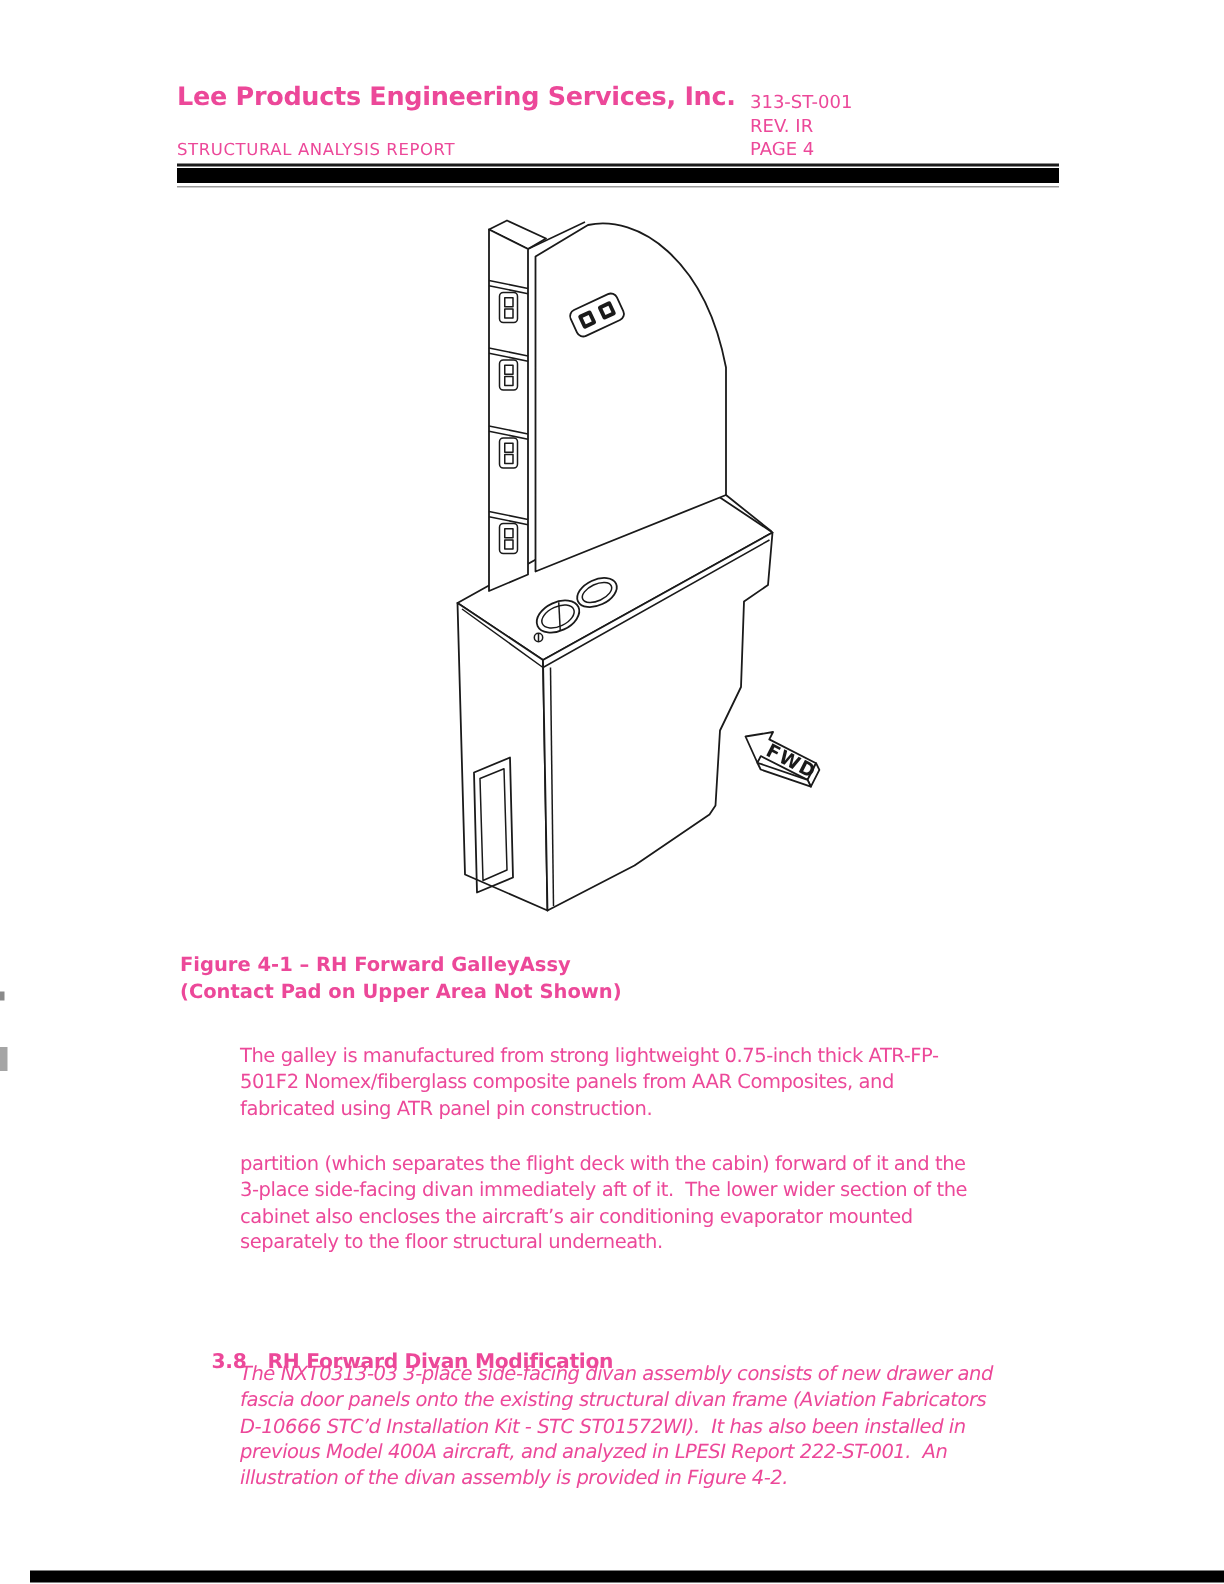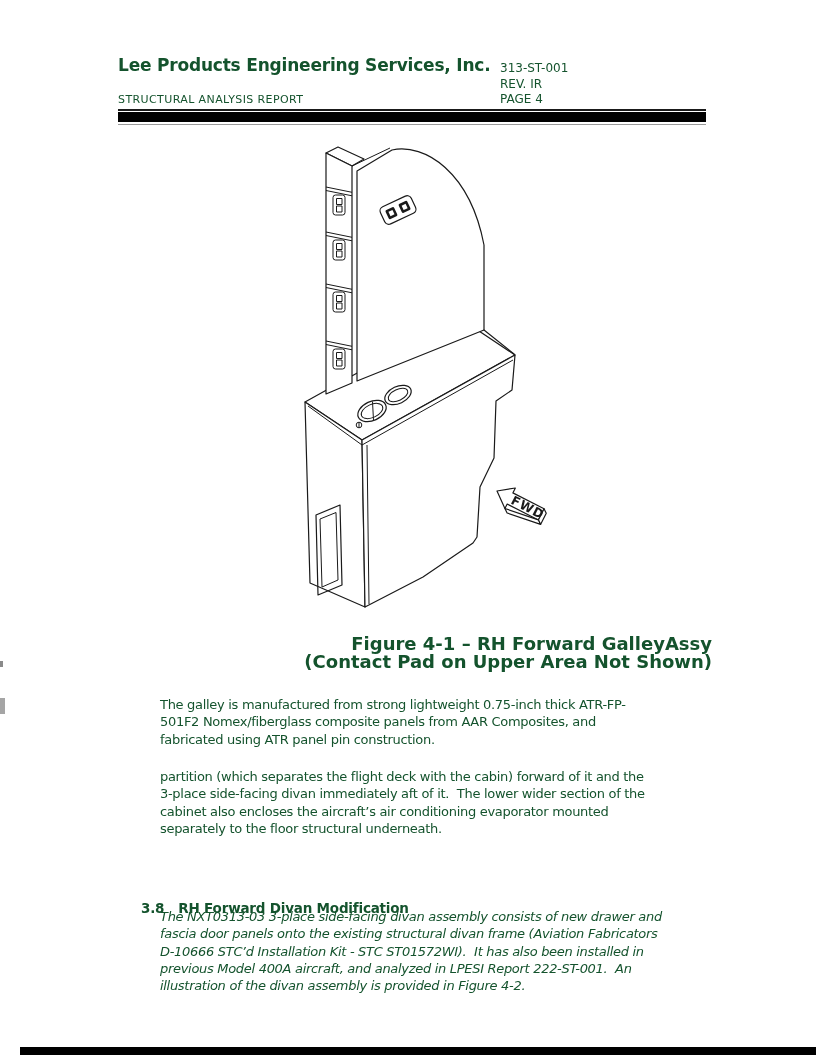--- a/index.html
+++ b/index.html
@@ -1,31 +1,31 @@
 <!DOCTYPE html>
 <html><head>
 <meta charset="utf-8">
 <style>
   html,body{margin:0;padding:0;background:#e8e8e8;}
   .page{
     position:relative;width:816px;height:1056px;background:#ffffff;
     margin:0 auto;overflow:hidden;
     font-family:"DejaVu Sans","Liberation Sans",sans-serif;
-    color:#14532d;
+    color:#ec4899;
   }
   .abs{position:absolute;}
   .company{left:118px;top:55px;font-size:17px;font-weight:bold;letter-spacing:-0.2px;white-space:pre;}
   .doc-block{left:500px;top:61px;width:206px;text-align:left;font-size:12px;line-height:15.5px;}
   .doc-block div{white-space:pre;}
   .report-title{left:118px;top:93px;font-size:11px;letter-spacing:0.4px;white-space:pre;}
   .rule-thin{left:118px;top:109px;width:588px;height:1.5px;background:#1a1a1a;}
   .rule-thick{left:118px;top:112px;width:588px;height:10px;background:#000;}
   .rule-ghost{left:118px;top:123.5px;width:588px;height:1px;background:#9a9a9a;}
   .figure-wrap{left:300px;top:140px;width:268px;height:478px;}
-  .caption{left:120px;top:635px;width:592px;text-align:right;font-weight:bold;font-size:18px;line-height:18px;}
+  .caption{left:120px;top:635px;width:592px;text-align:left;font-weight:bold;font-size:13px;line-height:18px;}
   .caption div{white-space:pre;}
   .para{font-size:13px;line-height:17.3px;letter-spacing:-0.3px;}
   .para div{white-space:pre;}
   .p1{left:160px;top:696px;}
   .p2{left:160px;top:768px;}
   .p3{left:160px;top:908px;font-style:italic;}
   .section-h{left:123px;top:884px;font-size:13.5px;font-weight:bold;letter-spacing:-0.2px;white-space:pre;}
   .section-h .num{margin-right:14px;}
   .bottom-bar{left:20px;top:1047px;width:796px;height:8px;background:#000;}
   .tick1{left:0;top:661px;width:3px;height:6px;background:#8a8a8a;}

